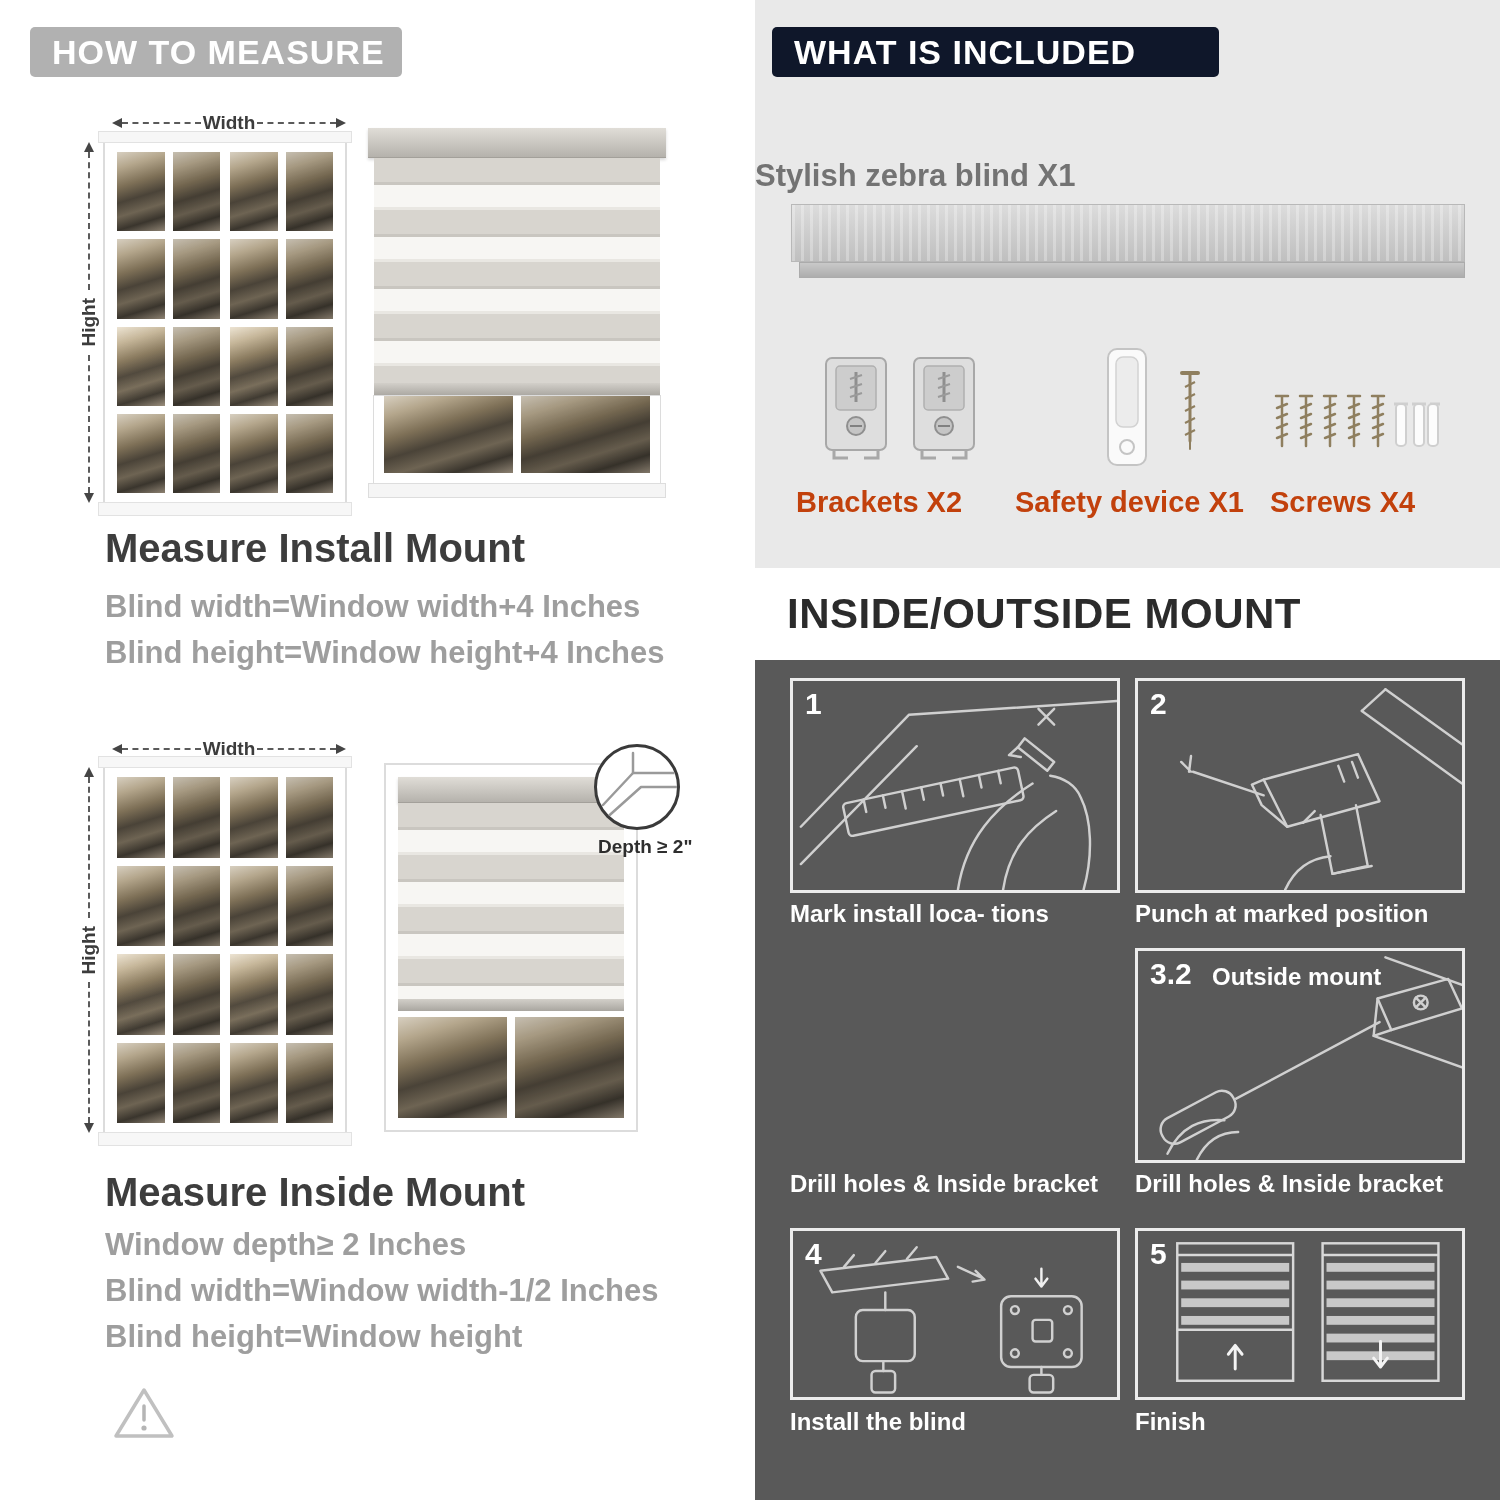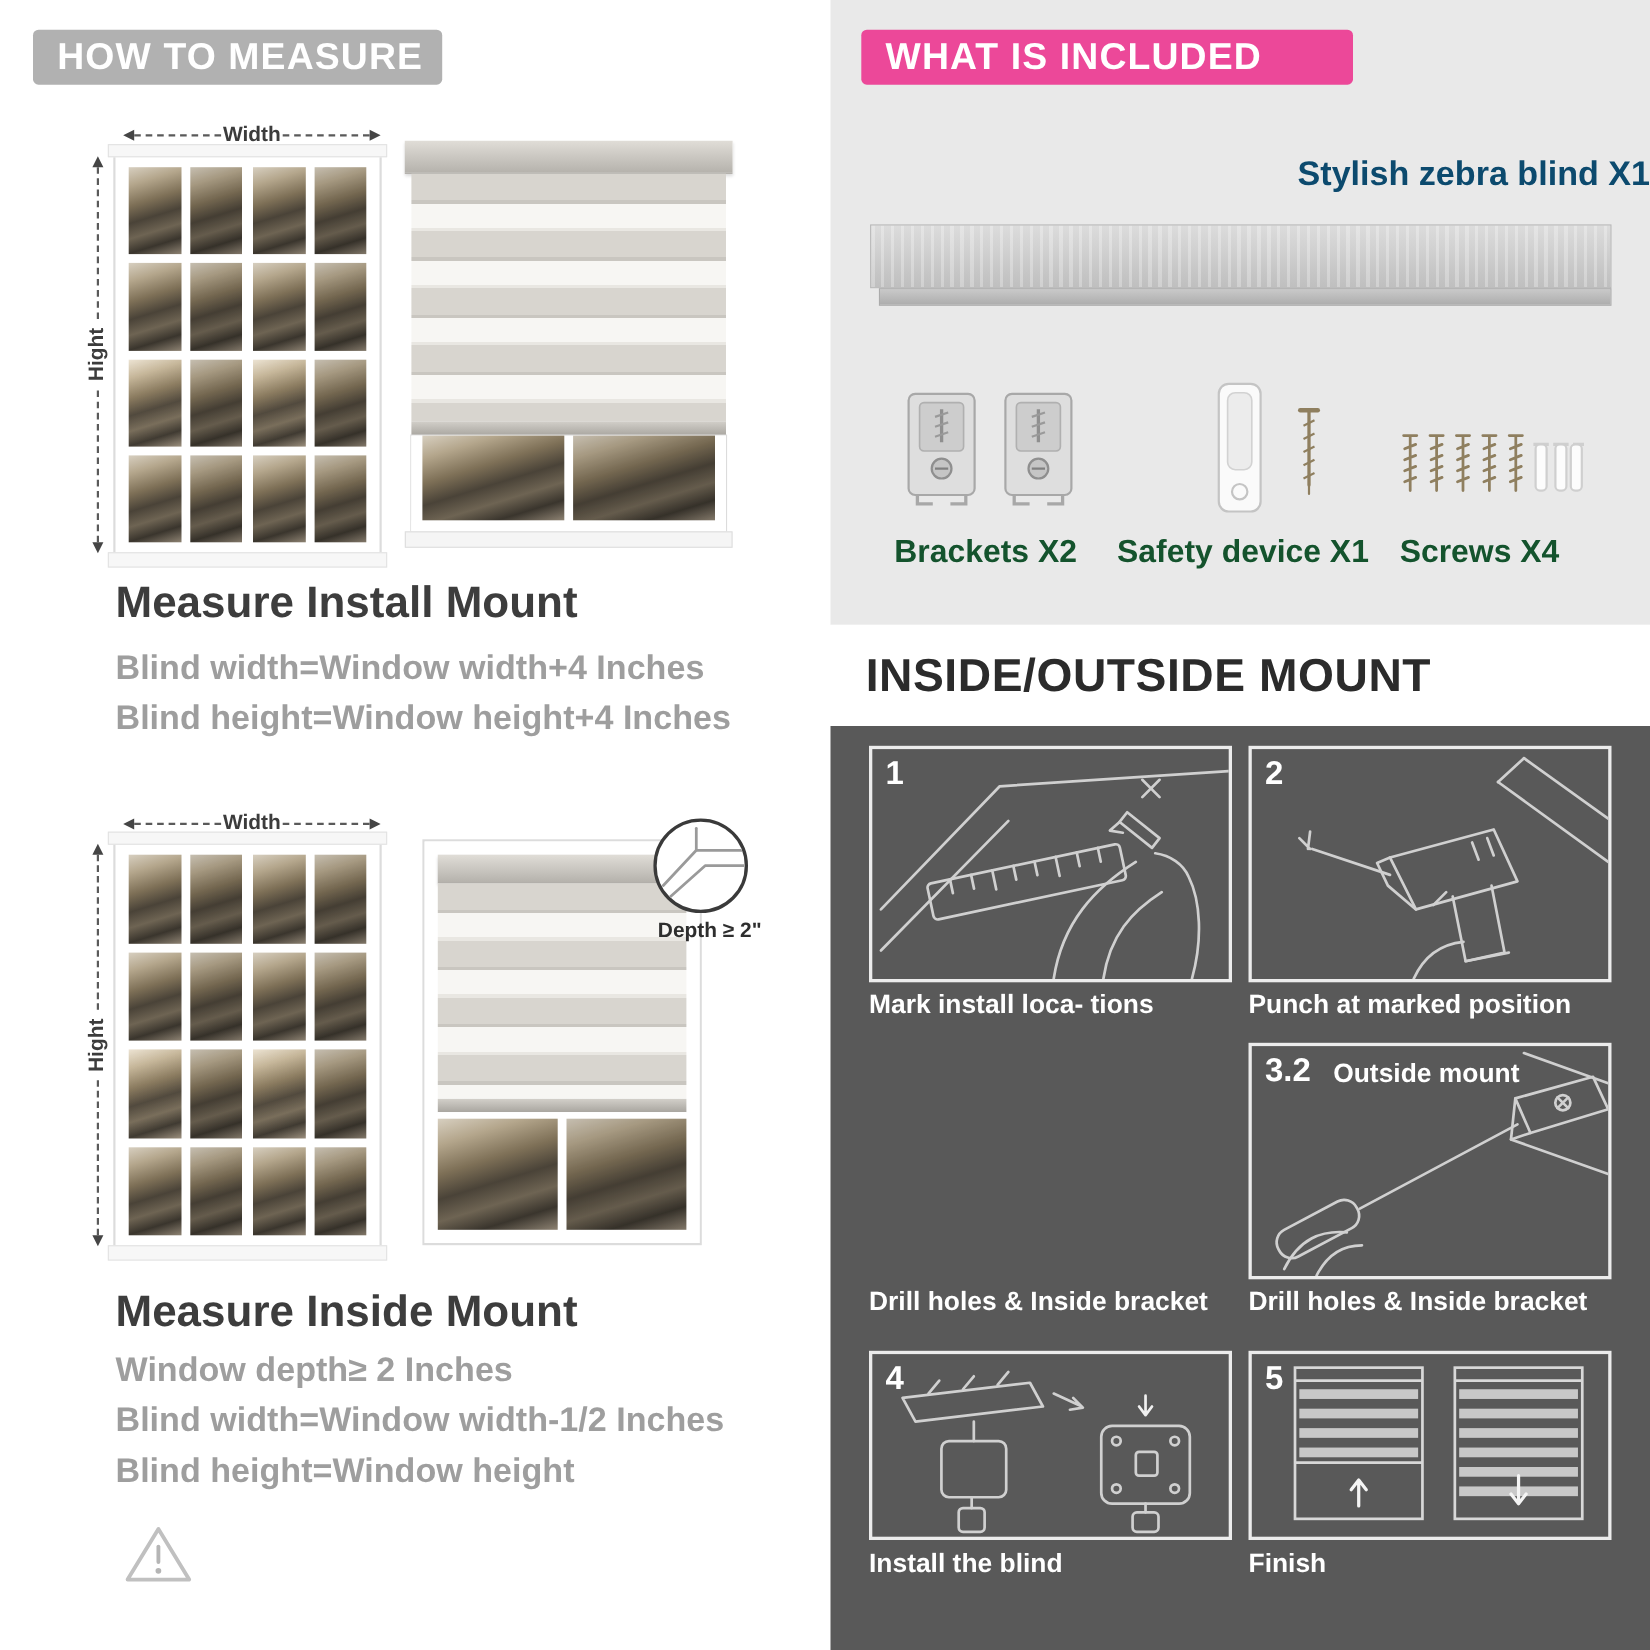--- a/index.html
+++ b/index.html
@@ -70,30 +70,30 @@
   .callout-lbl{position:absolute;left:598px;top:836px;font-size:19px;font-weight:bold;color:#2e2e2e;
                white-space:nowrap;z-index:5}
 
   
   .warn{position:absolute;left:112px;top:1384px;width:64px;height:58px}
   .note{position:absolute;left:188px;top:1377px;width:480px;font-size:22px;line-height:1.38;
         color:#9e9e9e;font-weight:bold}
 
   
   .included{position:absolute;left:755px;top:0;width:745px;height:568px;background:#e9e9e9}
-  .badge.right-badge{left:28px;top:27px;width:447px;background:#ec4899}
-  .blind-title{position:absolute;left:0;right:0;top:140px;text-align:right;color:#0c4a6e;
+  .badge.right-badge{left:17px;top:27px;width:447px;background:#0f172a}
+  .blind-title{position:absolute;left:0;right:0;top:158px;text-align:left;color:#737373;
                font-size:31px;font-weight:bold}
   .bar{position:absolute;left:36px;top:204px;width:674px;height:58px;border:1px solid #b8b8b8;
        background:repeating-linear-gradient(90deg,rgba(255,255,255,.28) 0 3px,rgba(255,255,255,0) 3px 9px),
                   linear-gradient(#dcdcdc,#bfbfbf)}
   .bar-lip{position:absolute;left:44px;top:262px;width:666px;height:16px;border:1px solid #ababab;
            background:linear-gradient(#c9c9c9,#adadad)}
   .item-row{position:absolute}
-  .item-label{position:absolute;top:486px;font-size:29px;font-weight:bold;color:#14532d;text-align:center;white-space:nowrap}
+  .item-label{position:absolute;top:486px;font-size:29px;font-weight:bold;color:#c2410c;text-align:left;white-space:nowrap}
 
   
   .mount-band{position:absolute;left:755px;top:568px;width:745px;height:92px;background:#ffffff}
   .mount-title{position:absolute;left:32px;top:0;line-height:92px;font-size:42px;font-weight:800;
                color:#2b2b2b;letter-spacing:.5px;white-space:nowrap}
   .dark{position:absolute;left:755px;top:660px;width:745px;height:840px;background:#595959}
   .step-box{position:absolute;width:330px;border:3px solid #ececec}
   .step-num{position:absolute;top:6px;left:12px;color:#fff;font-size:30px;font-weight:800;z-index:2}
   .step-inline{position:absolute;top:12px;left:74px;color:#fff;font-size:24px;font-weight:bold;z-index:2;white-space:nowrap}
   .step-caption{position:absolute;color:#fff;font-size:24px;font-weight:bold;white-space:nowrap}

